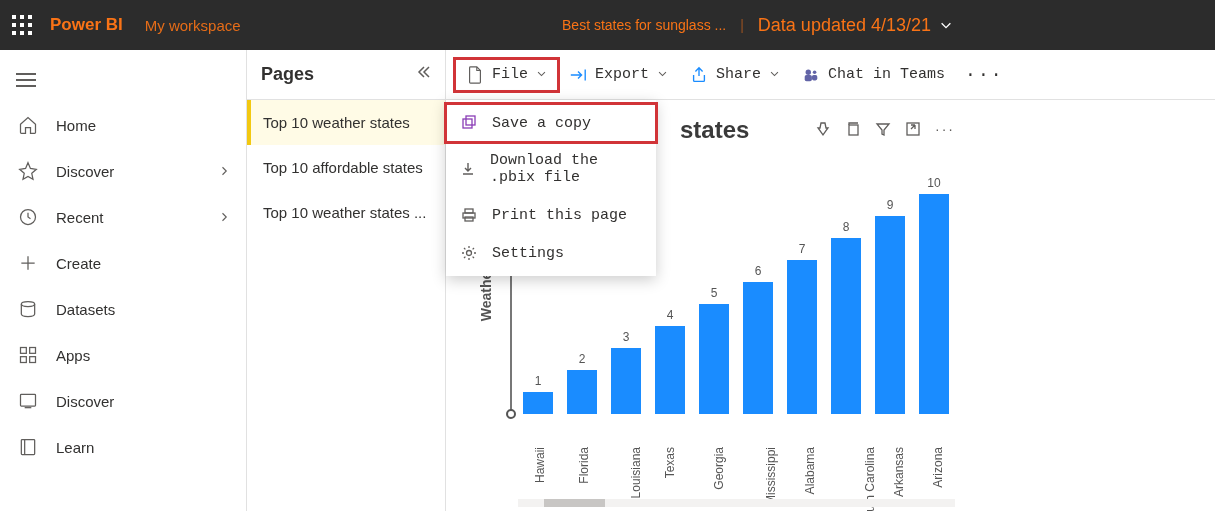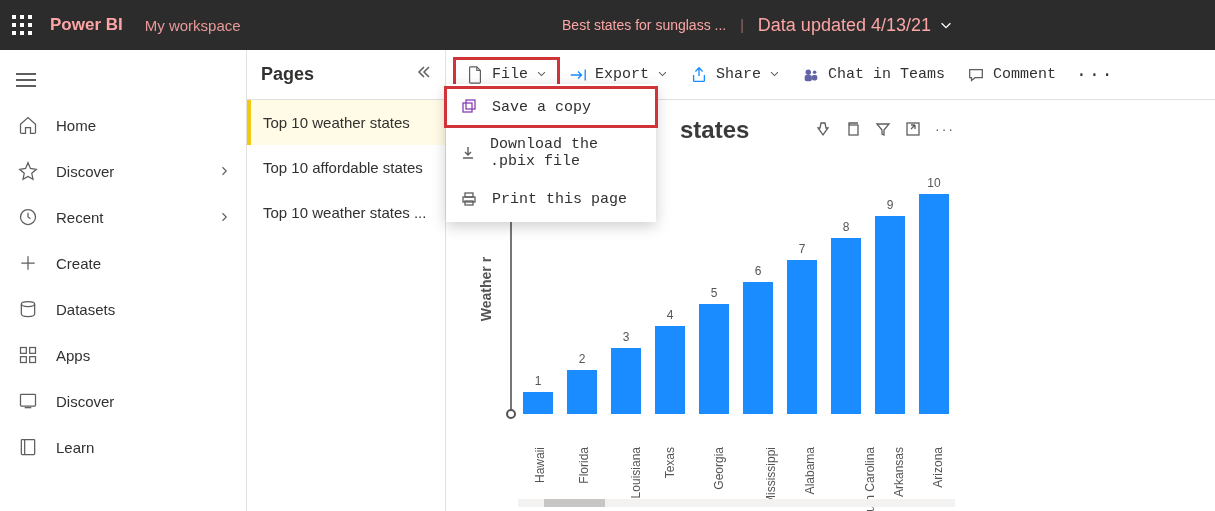--- a/index.html
+++ b/index.html
@@ -11,21 +11,21 @@
     width: 1215px;
     height: 511px;
     overflow: hidden;
     position: relative;
   }
 
   
   .top-header {
     height: 50px;
     background: #2c2c2c;
-    color: #fca5a5;
+    color: #f97316;
     display: flex;
     align-items: center;
     padding: 0 12px;
   }
   .waffle {
     width: 20px; height: 20px;
     display: grid; grid-template-columns: repeat(3,4px); grid-template-rows: repeat(3,4px);
     gap: 4px; margin-right: 18px;
   }
   .waffle div { background:#fff; width:4px; height:4px; }
@@ -126,21 +126,21 @@
   }
   .chev-down { font-size: 11px; color:#605e5c; }
   .tb-icon { width:18px; height:18px; display:flex; align-items:center; justify-content:center; color:#605e5c;}
   .tb-icon.share{color:#1a8cff;}
   .tb-icon.teams{color:#6264a7;}
   .tb-more { font-size:18px; padding:6px 8px; cursor:pointer; letter-spacing:2px;}
 
   
   .file-menu {
     position:absolute;
-    top: 34px; left: 0px;
+    top: 50px; left: 0px;
     width: 210px;
     background:#fff;
     box-shadow: 0 4px 14px rgba(0,0,0,.2);
     z-index: 20;
     padding: 4px 0;
   }
   .menu-item {
     display:flex; align-items:center;
     gap: 14px;
     padding: 10px 14px;
@@ -413,28 +413,20 @@
           <svg width="18" height="18" viewBox="0 0 20 20" fill="#6264a7">
               <circle cx="7" cy="7" r="3"></circle>
               <circle cx="14" cy="7" r="2"></circle>
               <rect x="3" y="10" width="8" height="7" rx="2"></rect>
               <rect x="11" y="10" width="6" height="6" rx="2"></rect>
             </svg>
         </span>
         <span>Chat in Teams</span>
       </div>
 
-      <div class="tb-item">
-        <span class="tb-icon">
-          <svg width="18" height="18" viewBox="0 0 20 20" fill="none" stroke="#605e5c" stroke-width="1.4">
-              <path d="M3 4h14v9H9l-4 3v-3H3V4z"></path>
-            </svg>
-        </span>
-        <span>Comment</span>
-      </div>
 
       <div class="tb-more">···</div>
 
       <div class="file-menu">
         <div class="menu-item highlighted">
           <span class="menu-icon">
             <svg width="16" height="16" viewBox="0 0 16 16" fill="none" stroke="#8a3db6" stroke-width="1.3">
                 <rect x="2" y="4" width="9" height="9"></rect>
                 <rect x="5" y="1" width="9" height="9"></rect>
               </svg>
@@ -451,20 +443,29 @@
         </div>
         <div class="menu-item">
           <span class="menu-icon">
             <svg width="16" height="16" viewBox="0 0 16 16" fill="none" stroke="#605e5c" stroke-width="1.3">
                 <rect x="4" y="2" width="8" height="4"></rect>
                 <rect x="2" y="6" width="12" height="5"></rect>
                 <rect x="4" y="10" width="8" height="4"></rect>
               </svg>
           </span>
           <span>Print this page</span>
+        </div>
+        <div class="menu-item">
+          <span class="menu-icon">
+            <svg width="16" height="16" viewBox="0 0 16 16" fill="none" stroke="#605e5c" stroke-width="1.3">
+                <circle cx="8" cy="8" r="2.5"></circle>
+                <path d="M8 1v2M8 13v2M1 8h2M13 8h2M3 3l1.4 1.4M11.6 11.6L13 13M13 3l-1.4 1.4M4.4 11.6L3 13"></path>
+              </svg>
+          </span>
+          <span>Settings</span>
         </div>
       </div>
     </div>
 
     <div class="vis">
       <div class="vis-title-row">
         <div class="vis-title">states</div>
         <div class="vis-actions">
           <span><svg width="16" height="16" viewBox="0 0 16 16" fill="none" stroke="#605e5c" stroke-width="1.3">
                 <path d="M6 2h4l1 5h2l-5 7-5-7h2l1-5z"></path>

